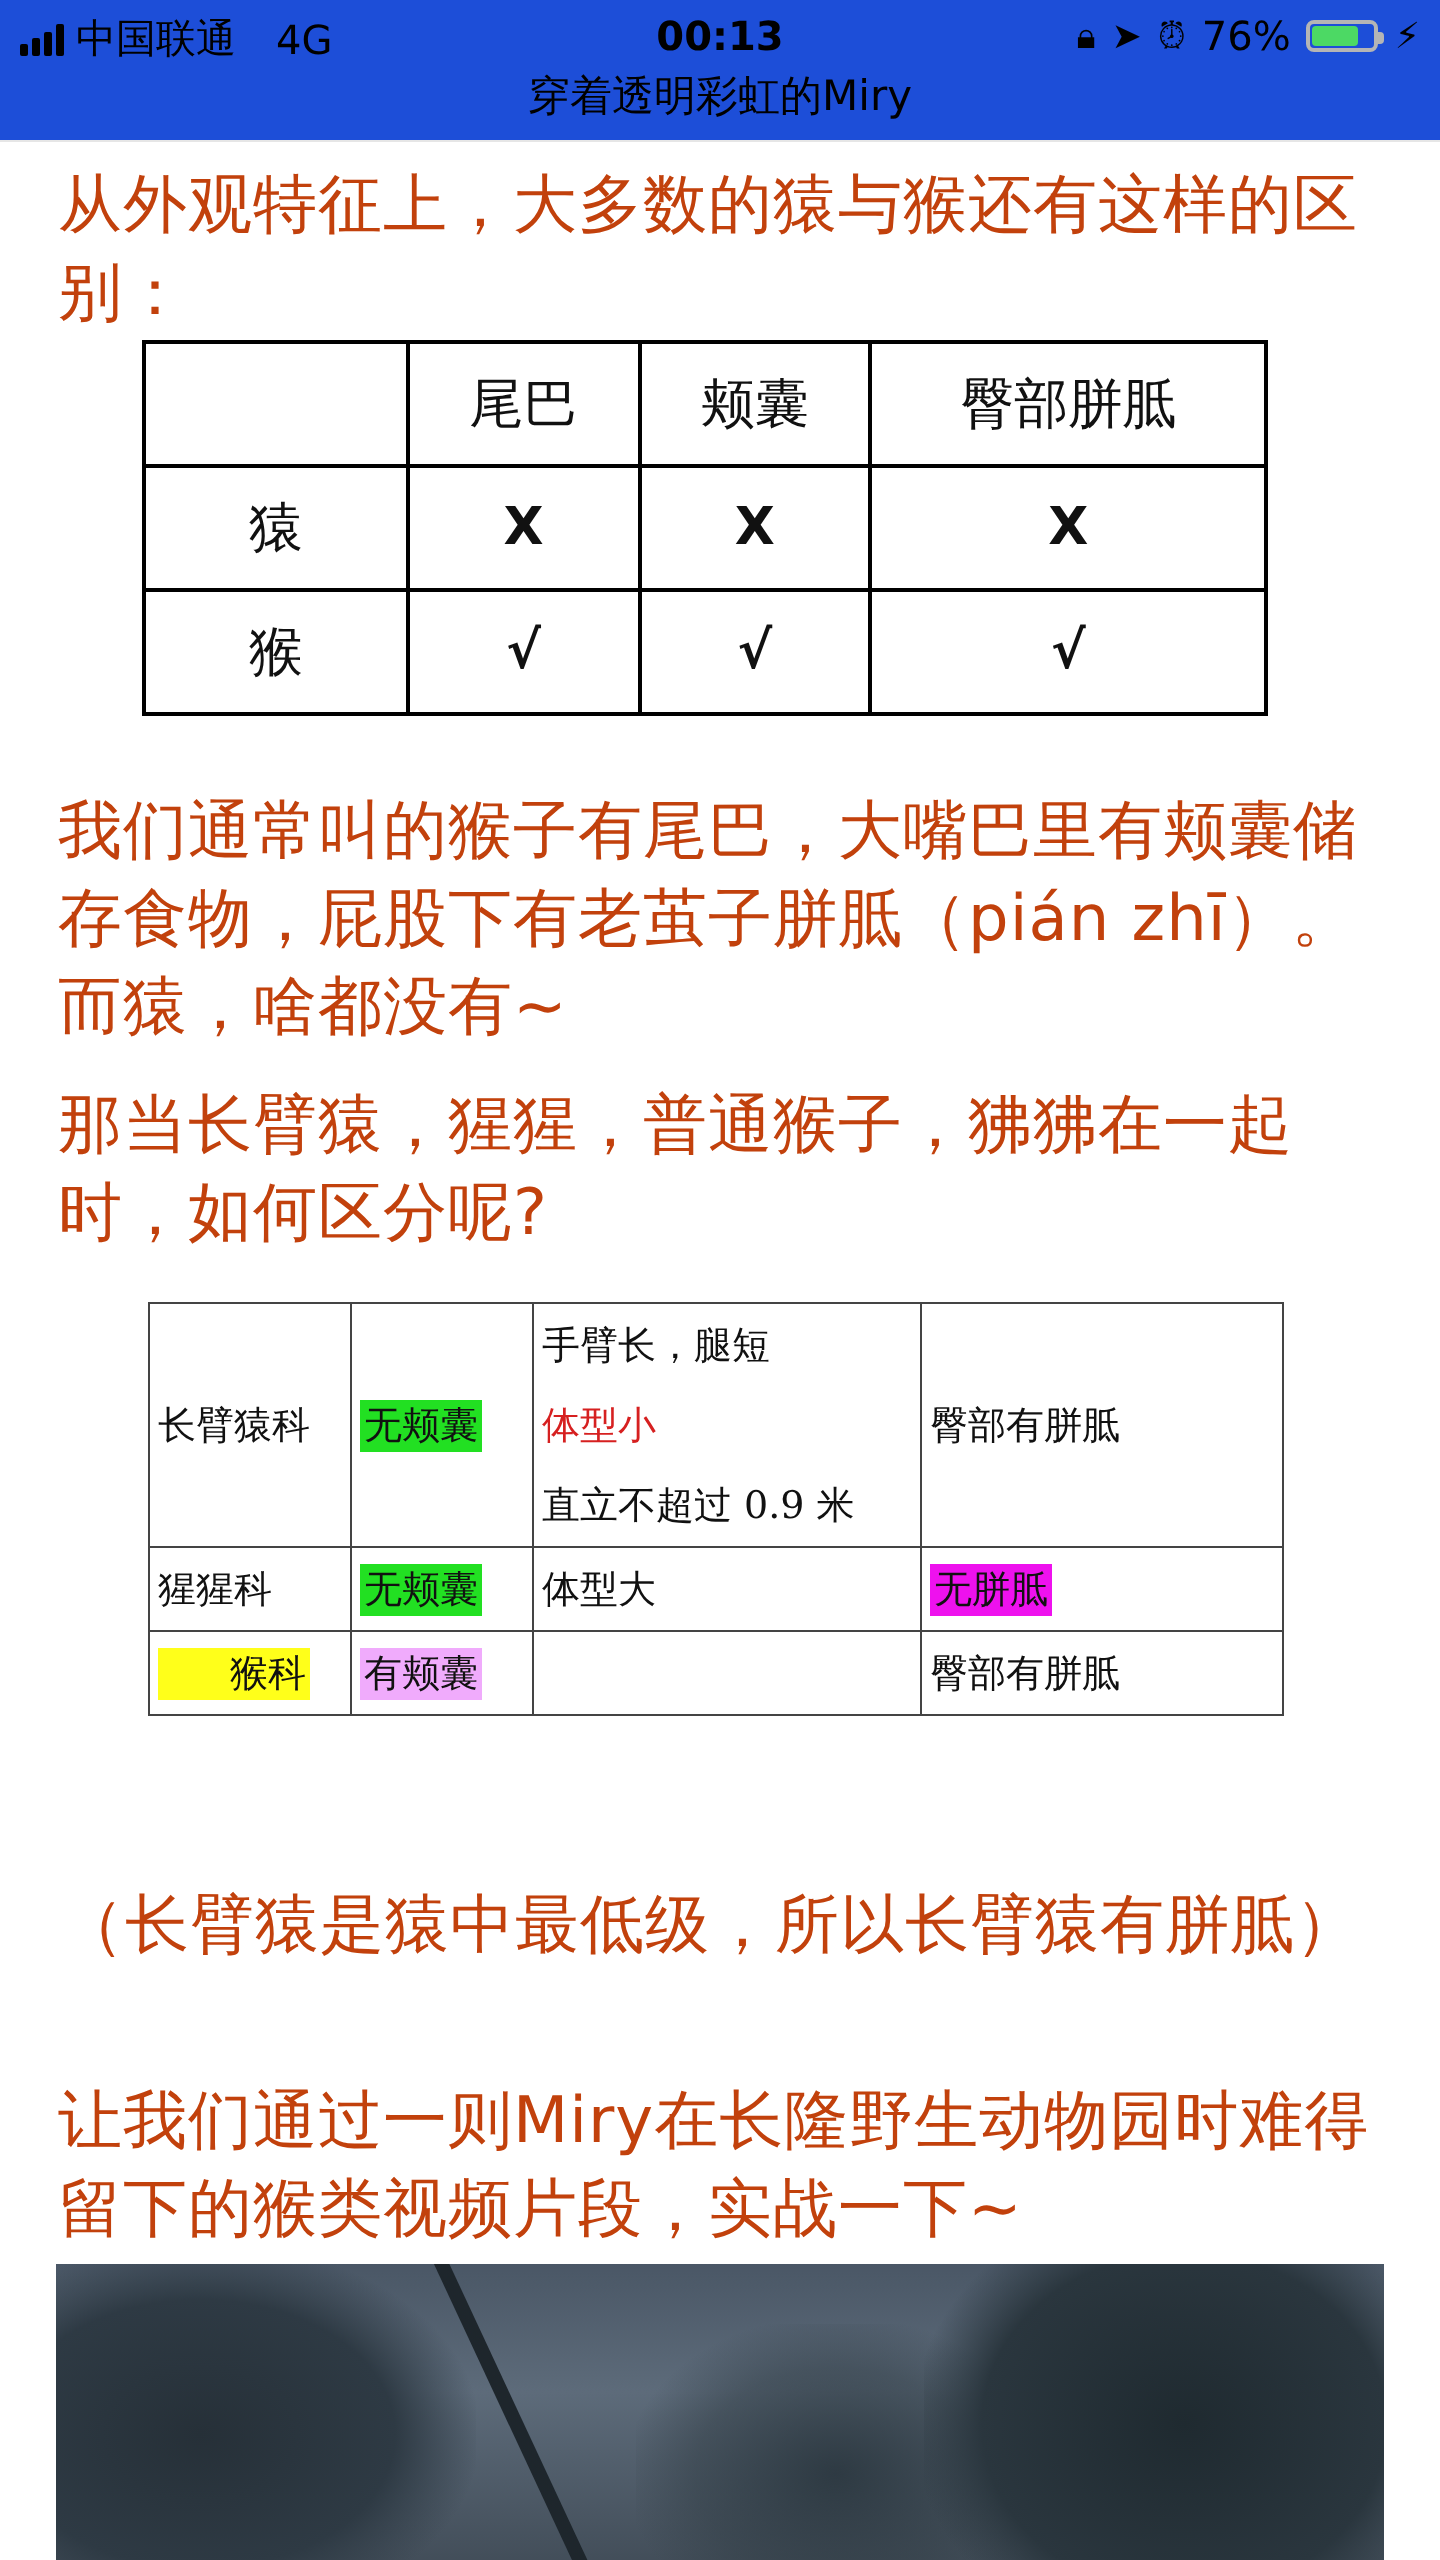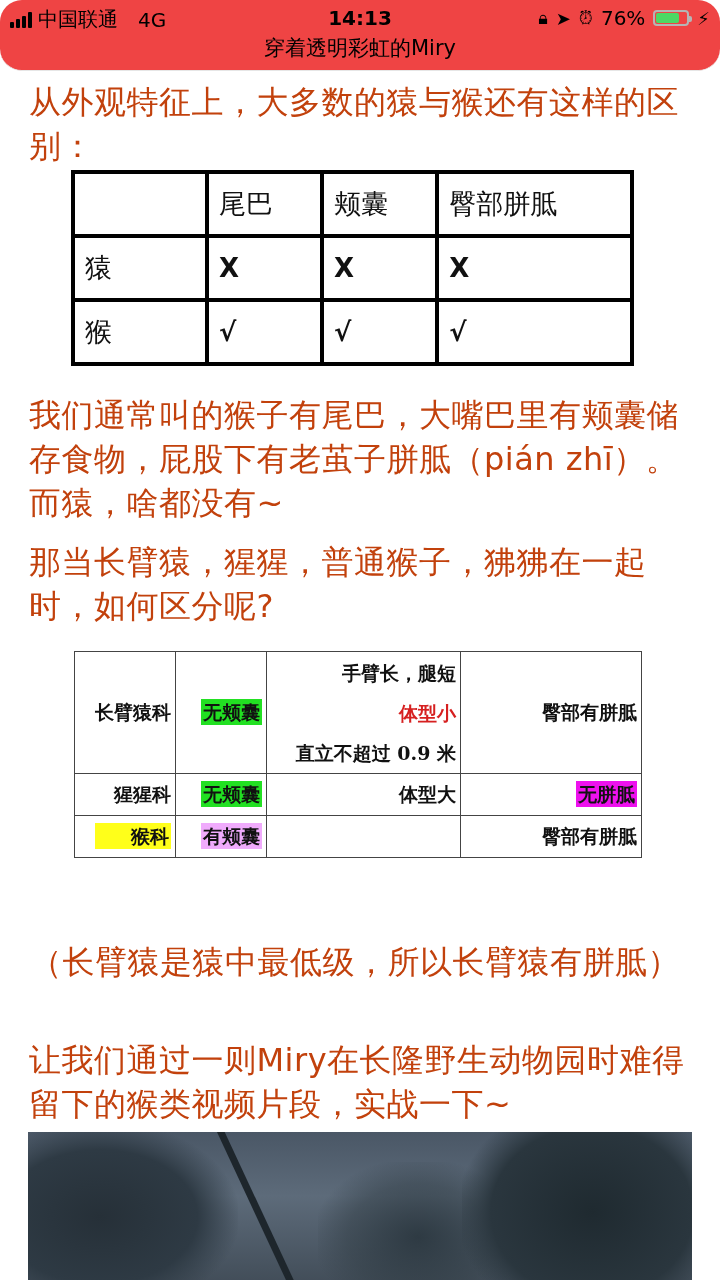--- a/index.html
+++ b/index.html
@@ -1,38 +1,38 @@
 <!DOCTYPE html>
 <html><head>
 <meta charset="utf-8">
 <style>
   html, body { margin:0; padding:0; }
   body { width:720px; height:1280px; overflow:hidden; background:#ffffff;
          font-family:"DejaVu Sans","Liberation Sans",sans-serif; position:relative; }
-  .topbar { position:absolute; left:0; top:0; width:720px; height:70px; background:#ef4444;
-            border-bottom:1px solid #e6e6e6;border-radius:22px; }
+  .topbar { position:absolute; left:0; top:0; width:720px; height:70px; background:#1d4ed8;
+            border-bottom:1px solid #e6e6e6; }
   .status { position:absolute; left:0; top:4px; width:720px; height:28px; font-size:20px; color:#000; }
   .status .left { position:absolute; left:10px; top:2px; display:flex; align-items:center; }
   .signal { display:flex; align-items:flex-end; gap:2px; height:16px; margin-right:6px; }
   .signal i { display:block; width:4px; background:#000; border-radius:1px; }
   .status .carrier { margin-right:20px; }
   .status .time { position:absolute; left:0; width:720px; text-align:center; top:2px; font-weight:bold; }
   .status .right { position:absolute; right:10px; top:2px; display:flex; align-items:center; gap:8px; }
   .battery { width:36px; height:16px; border:2px solid #b5b5b5; border-radius:4px; position:relative; padding:1px; box-sizing:border-box; }
   .battery .fill { height:100%; background:#4cd964; border-radius:2px; }
   .battery::after { content:""; position:absolute; right:-5px; top:4px; width:3px; height:6px; background:#b5b5b5; border-radius:0 2px 2px 0; }
   .title { position:absolute; left:0; top:34px; width:720px; text-align:center; font-size:21px; color:#000; }
   .content { position:absolute; left:0; top:70px; width:720px; }
   p.txt { position:absolute; left:29px; width:665px; margin:0; font-size:32px; line-height:44px; color:#c2410c; letter-spacing:0.5px; }
   table { border-collapse:collapse; position:absolute; font-family:"DejaVu Serif","Liberation Serif",serif; }
   table.t1 { left:71px; top:100px; width:563px; }
-  .t1 td { border:4px solid #000000; height:60px; font-size:27px; text-align:left; padding:0 10px; color:#111; font-family:"DejaVu Sans",sans-serif; }
+  .t1 td { border:2px solid #000000; height:60px; font-size:27px; text-align:center; padding:0 10px; color:#111; font-family:"DejaVu Sans",sans-serif; }
   .t1 td.mark { font-weight:bold; font-size:26px; }
   table.t2 { left:74px; top:581px; width:568px; }
-  .t2 td { border:1.5px solid #444; font-size:19px; text-align:right; color:#111; font-weight:bold; padding:0 4px; }
+  .t2 td { border:1.5px solid #444; font-size:19px; text-align:left; color:#111; font-weight:normal; padding:0 4px; }
   .hl { padding:2px 2px; }
   .green { background:#22e022; }
   .cyan { background:#f0abfc; }
   .yellow { background:#ffff1a;padding-left:36px; }
   .magenta { background:#ee11ee; }
   .red-t { color:#d62020; }
   .gold-t { color:#f0c030; }
   .video { position:absolute; left:28px; top:1062px; width:664px; height:160px;
            background:linear-gradient(180deg,#4a5766 0%,#5d6b7a 40%,#3f4a55 100%); overflow:hidden; }
   .video .tree1 { position:absolute; left:-20px; top:-10px; width:230px; height:190px; background:radial-gradient(ellipse at 40% 50%, #263038 0%, #2e3a44 50%, transparent 72%); }
@@ -48,21 +48,21 @@
     <div class="left">
       <div class="signal">
         <i style="height:6px"></i>
           <i style="height:9px"></i>
           <i style="height:12px"></i>
           <i style="height:16px"></i>
       </div>
       <span class="carrier">中国联通</span>
       <span>4G</span>
     </div>
-    <div class="time">14:13</div>
+    <div class="time">00:13</div>
     <div class="right">
       <span style="font-size:18px">🔒︎</span>
       <span style="font-size:18px">➤</span>
       <span style="font-size:18px">⏰︎</span>
       <span>76%</span>
       <div class="battery">
           <div class="fill" style="width:76%"></div>
         </div>
       <span style="font-size:18px">⚡︎</span>
     </div>

